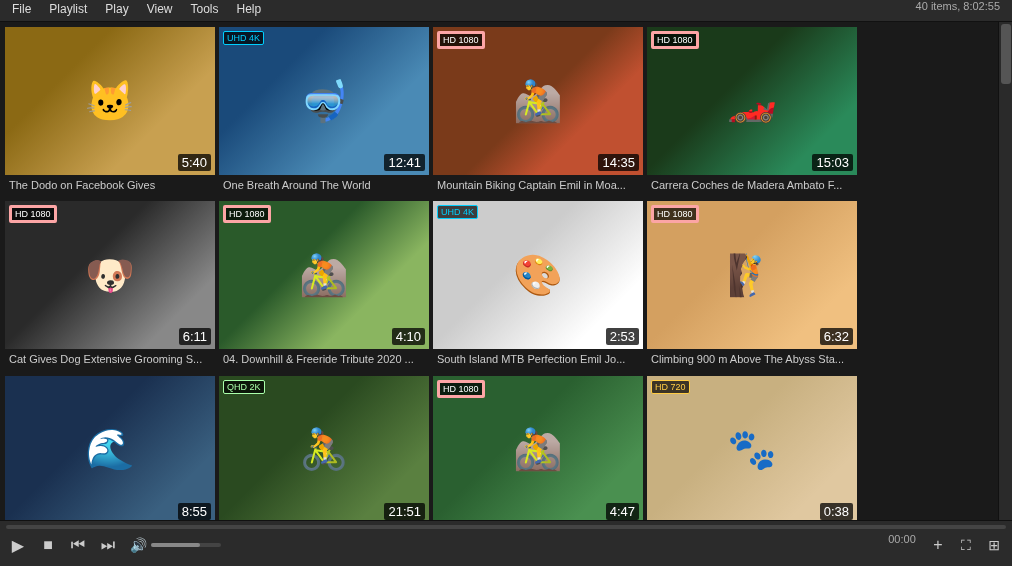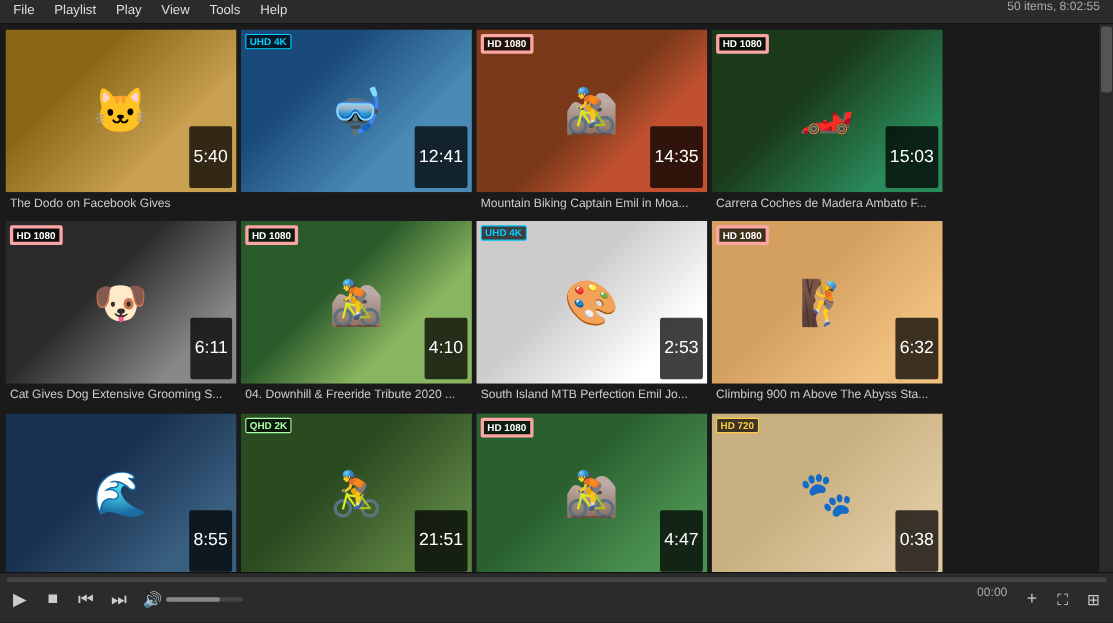--- a/index.html
+++ b/index.html
@@ -105,35 +105,35 @@
       justify-content: center;
       font-size: 40px;
     }
 
     .duration-badge {
       position: absolute;
       bottom: 4px;
       right: 4px;
       background: rgba(0,0,0,0.75);
       color: #fff;
-      font-size: 16px;
-      padding: 19px 4px;
+      font-size: 13px;
+      padding: 1px 4px;
       border-radius: 2px;
     }
 
     .quality-badge {
       position: absolute;
       top: 4px;
       left: 4px;
       background: rgba(0,0,0,0.7);
       color: #fff;
       font-size: 9px;
       padding: 1px 3px;
       border-radius: 2px;
-      font-weight: bold;
+      font-weight: normal;
     }
 
     .quality-uhd { color: #00cfff; border: 1px solid #00cfff; }
     .quality-hd { color: #fff; border: 3px solid #fca5a5; }
     .quality-qhd { color: #aaffaa; border: 1px solid #aaffaa; }
     .quality-hd720 { color: #ffcc44; border: 1px solid #ffcc44; }
 
     .video-title {
       padding: 3px 4px;
       font-size: 11px;
@@ -253,40 +253,41 @@
 
 <div id="menubar">
   <div id="menu-items">
     <div class="menu-item">File</div>
     <div class="menu-item">Playlist</div>
     <div class="menu-item">Play</div>
     <div class="menu-item">View</div>
     <div class="menu-item">Tools</div>
     <div class="menu-item">Help</div>
   </div>
-  <div id="item-count">50 items, 8:02:55</div>
+  <div id="item-count">40 items, 8:02:55</div>
 </div>
 
 <div id="main-area">
 
   <div id="playlist-area">
 
   <div class="video-item">
         <div class="thumb-container">
           <div class="thumb-bg thumb-cat1">🐱</div>
           <div class="duration-badge">5:40</div>
         </div>
         <div class="video-title">The Dodo on Facebook Gives</div>
       </div>
       <div class="video-item">
         <div class="thumb-container">
           <div class="thumb-bg thumb-dive">🤿</div>
           <div class="quality-badge quality-uhd">UHD 4K</div>
           <div class="duration-badge">12:41</div>
         </div>
+        <div class="video-title">One Breath Around The World</div>
       </div>
       <div class="video-item">
         <div class="thumb-container">
           <div class="thumb-bg thumb-mtb1">🚵</div>
           <div class="quality-badge quality-hd">HD 1080</div>
           <div class="duration-badge">14:35</div>
         </div>
         <div class="video-title">Mountain Biking Captain Emil in Moa...</div>
       </div>
       <div class="video-item">

